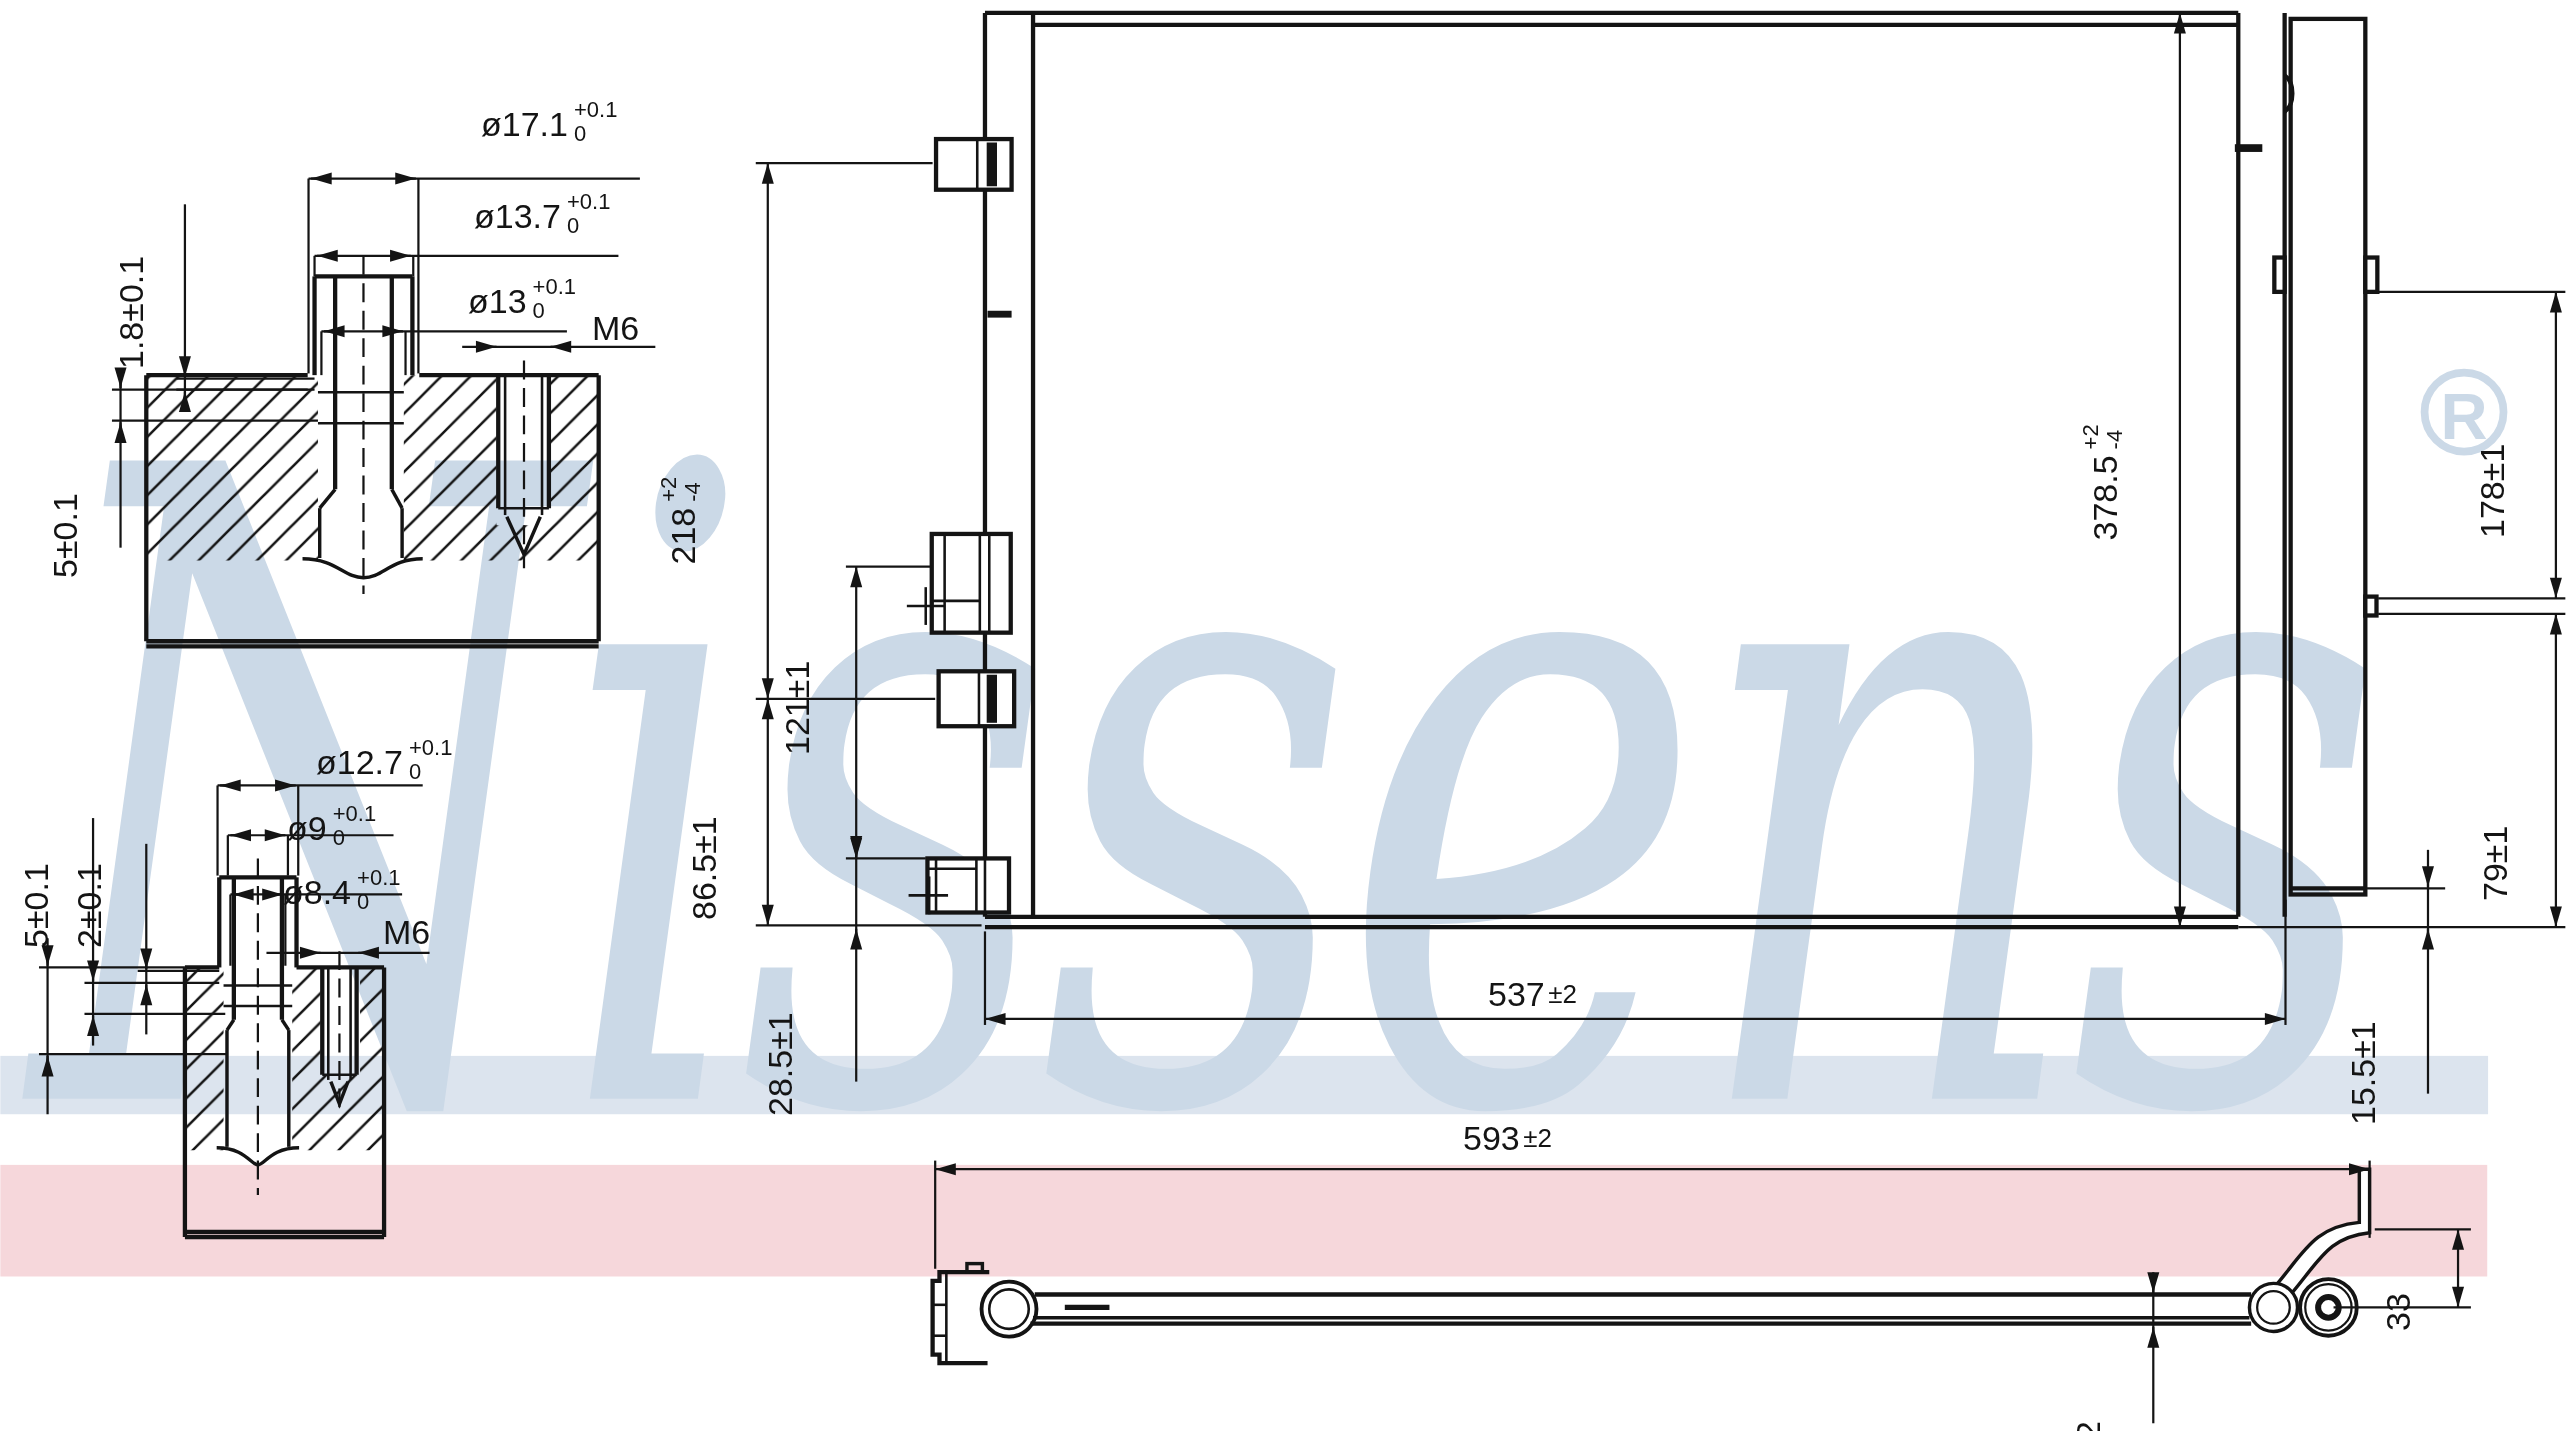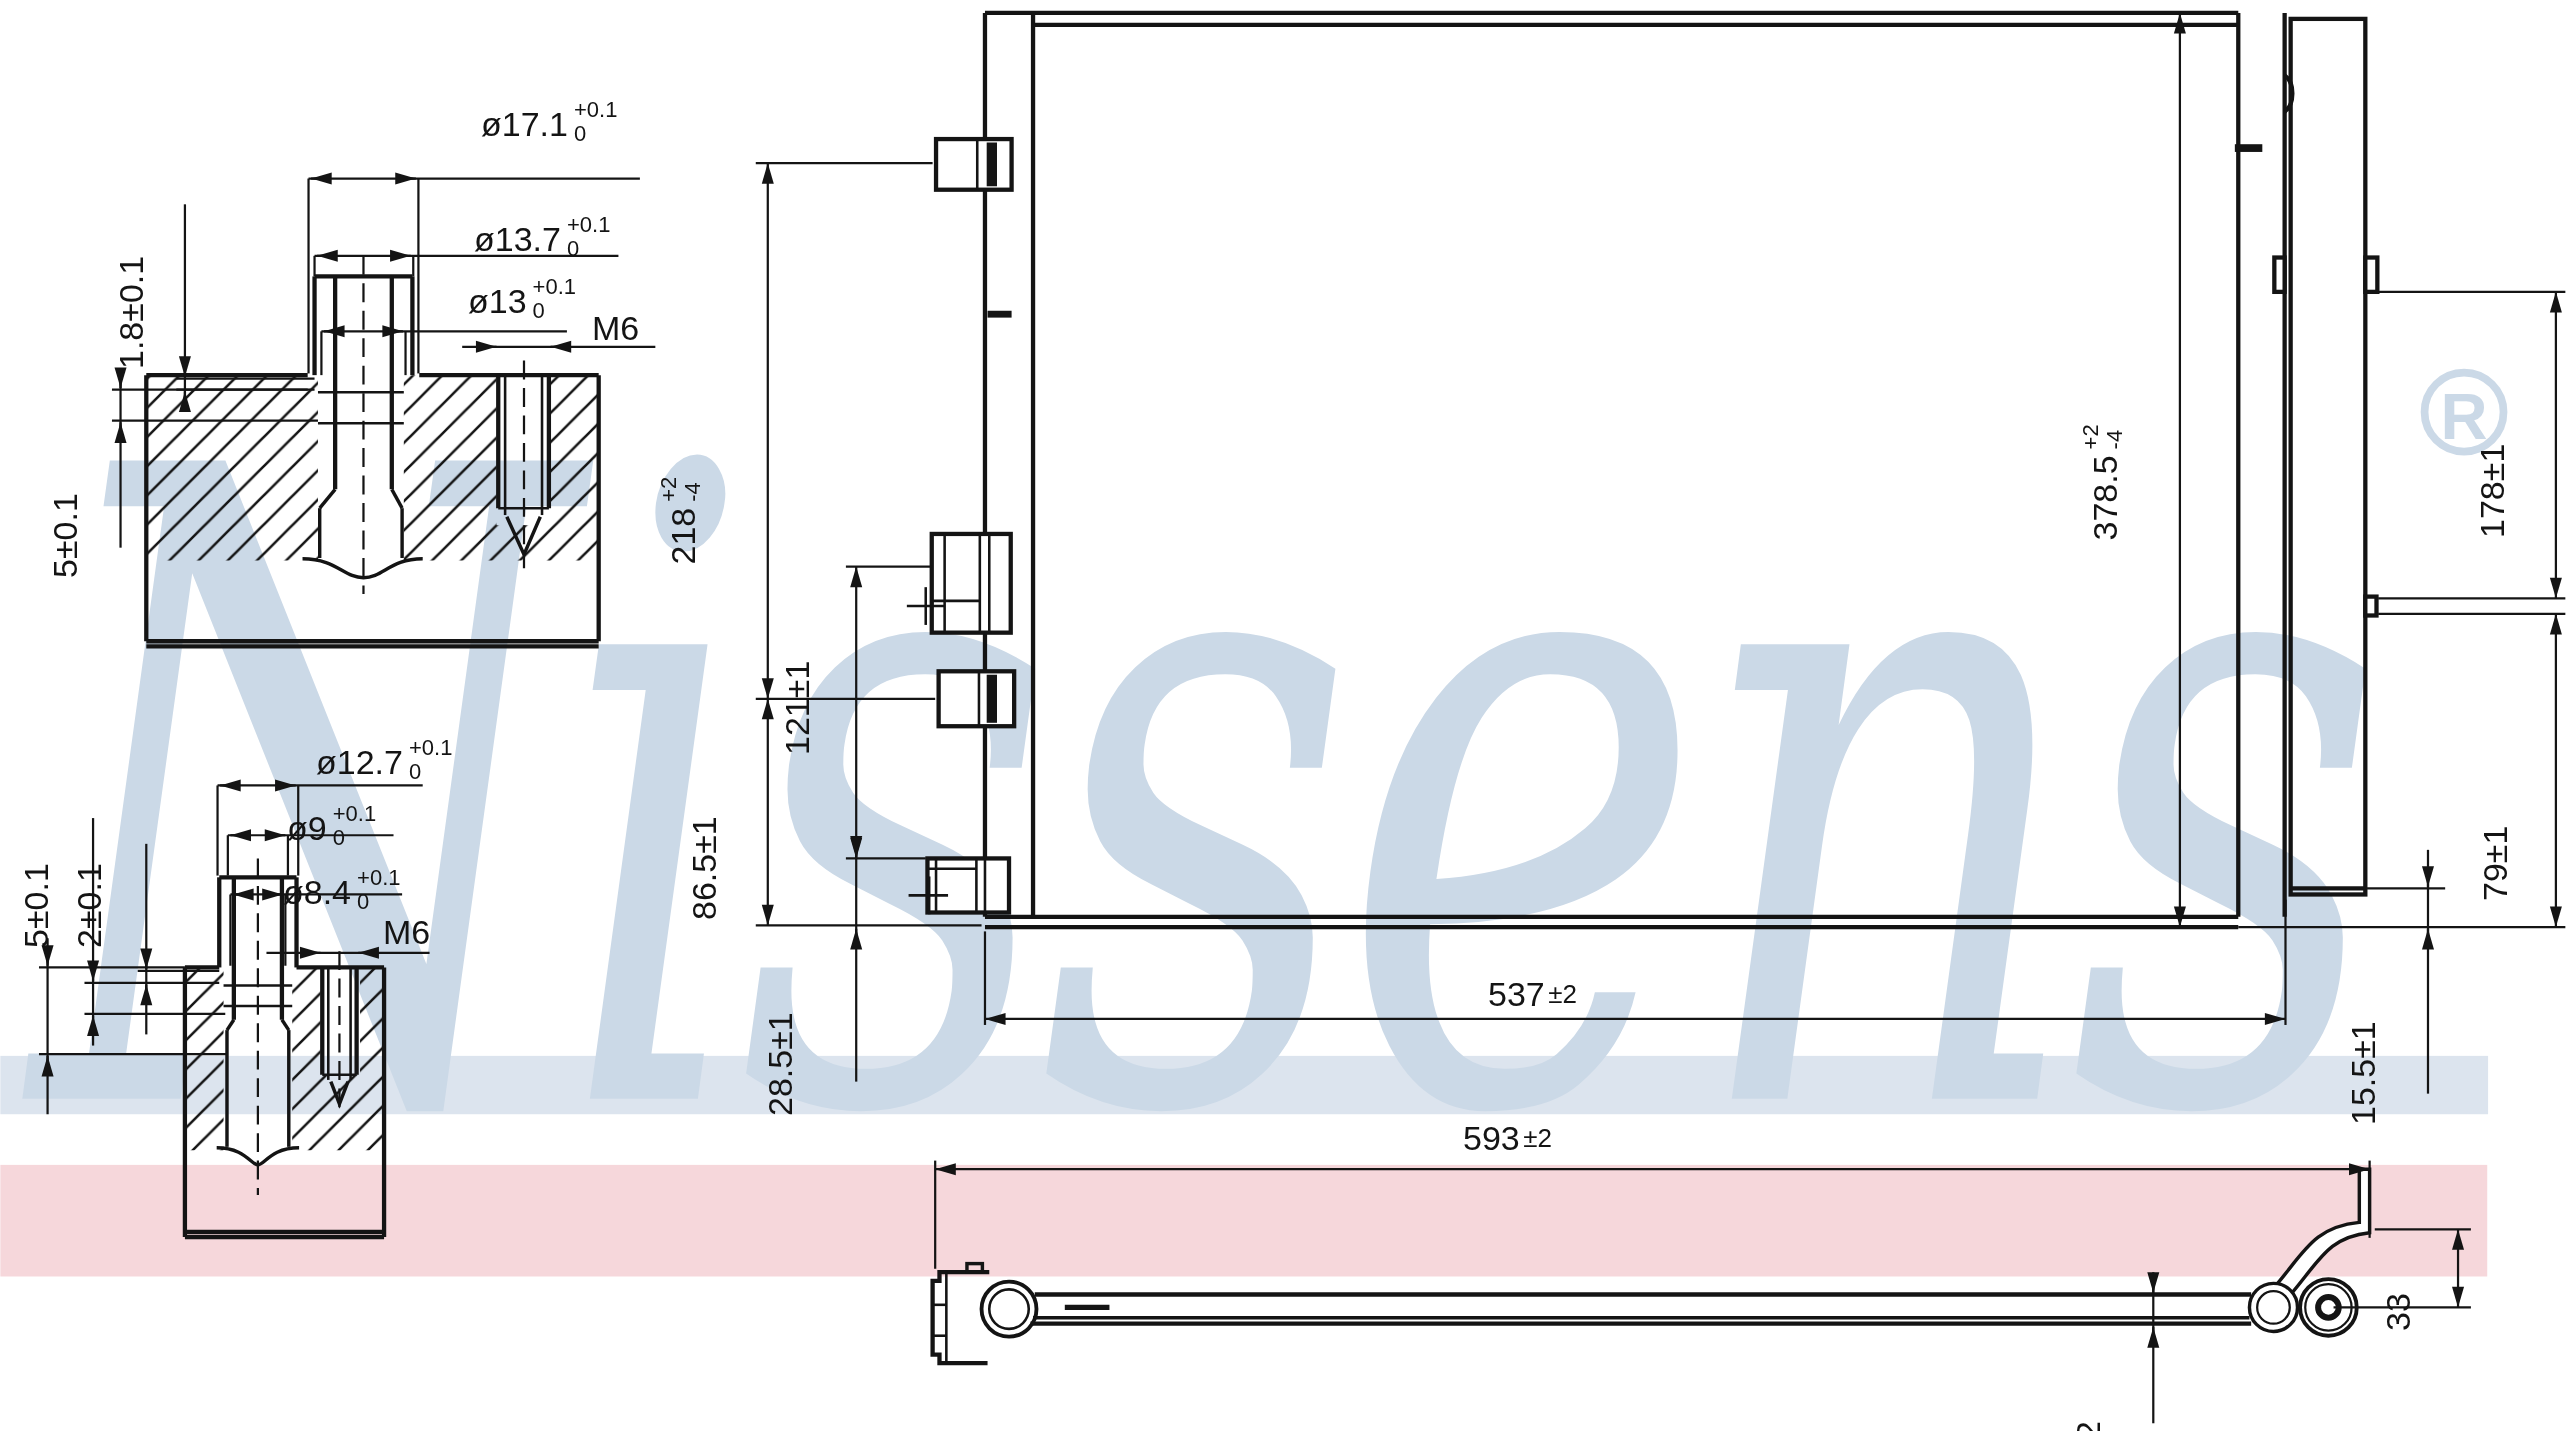--- a/index.html
+++ b/index.html
@@ -272,21 +272,21 @@
   </g>
 </svg>
 
 <div class="dim" style="left:481px;top:100px">
   <span>ø17.1</span>
   <span class="tol">
         <span>+0.1</span>
         <span>0</span>
       </span>
 </div>
-<div class="dim" style="left:474px;top:215px">
+<div class="dim" style="left:474px;top:192px">
   <span>ø13.7</span>
   <span class="tol">
         <span>+0.1</span>
         <span>0</span>
       </span>
 </div>
 <div class="dim" style="left:468px;top:277px">
   <span>ø13</span>
   <span class="tol">
         <span>+0.1</span>

